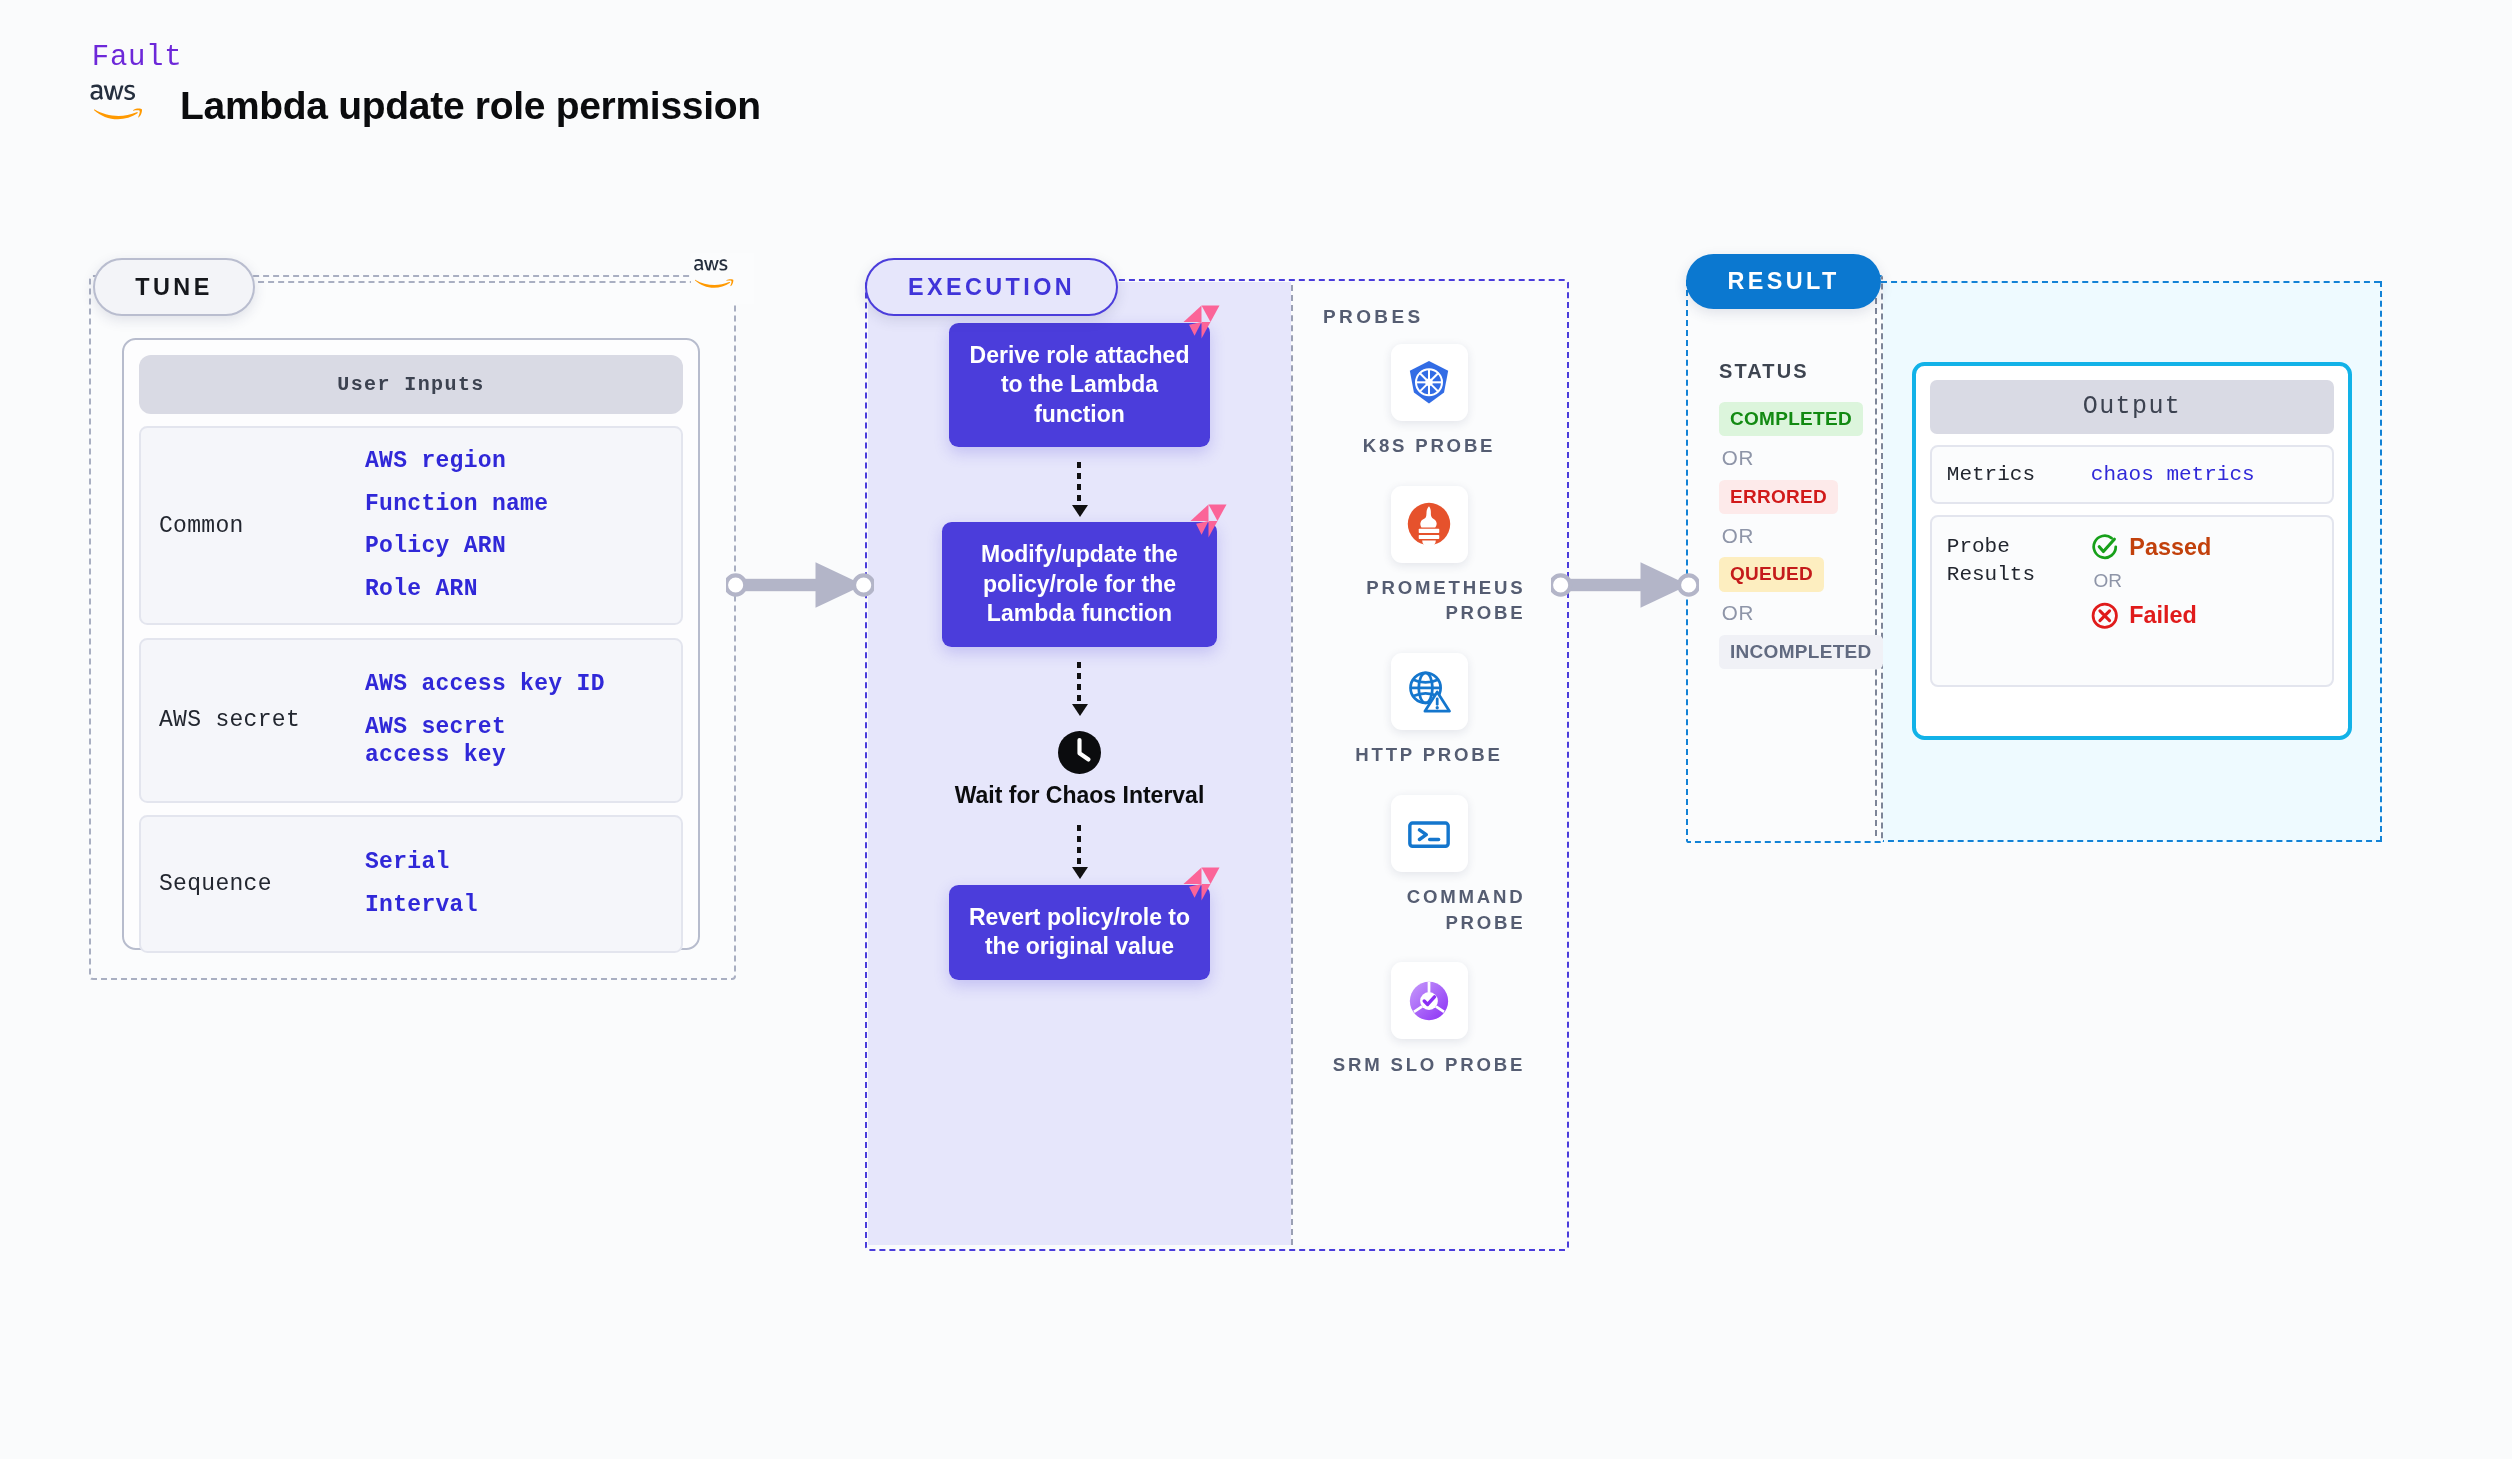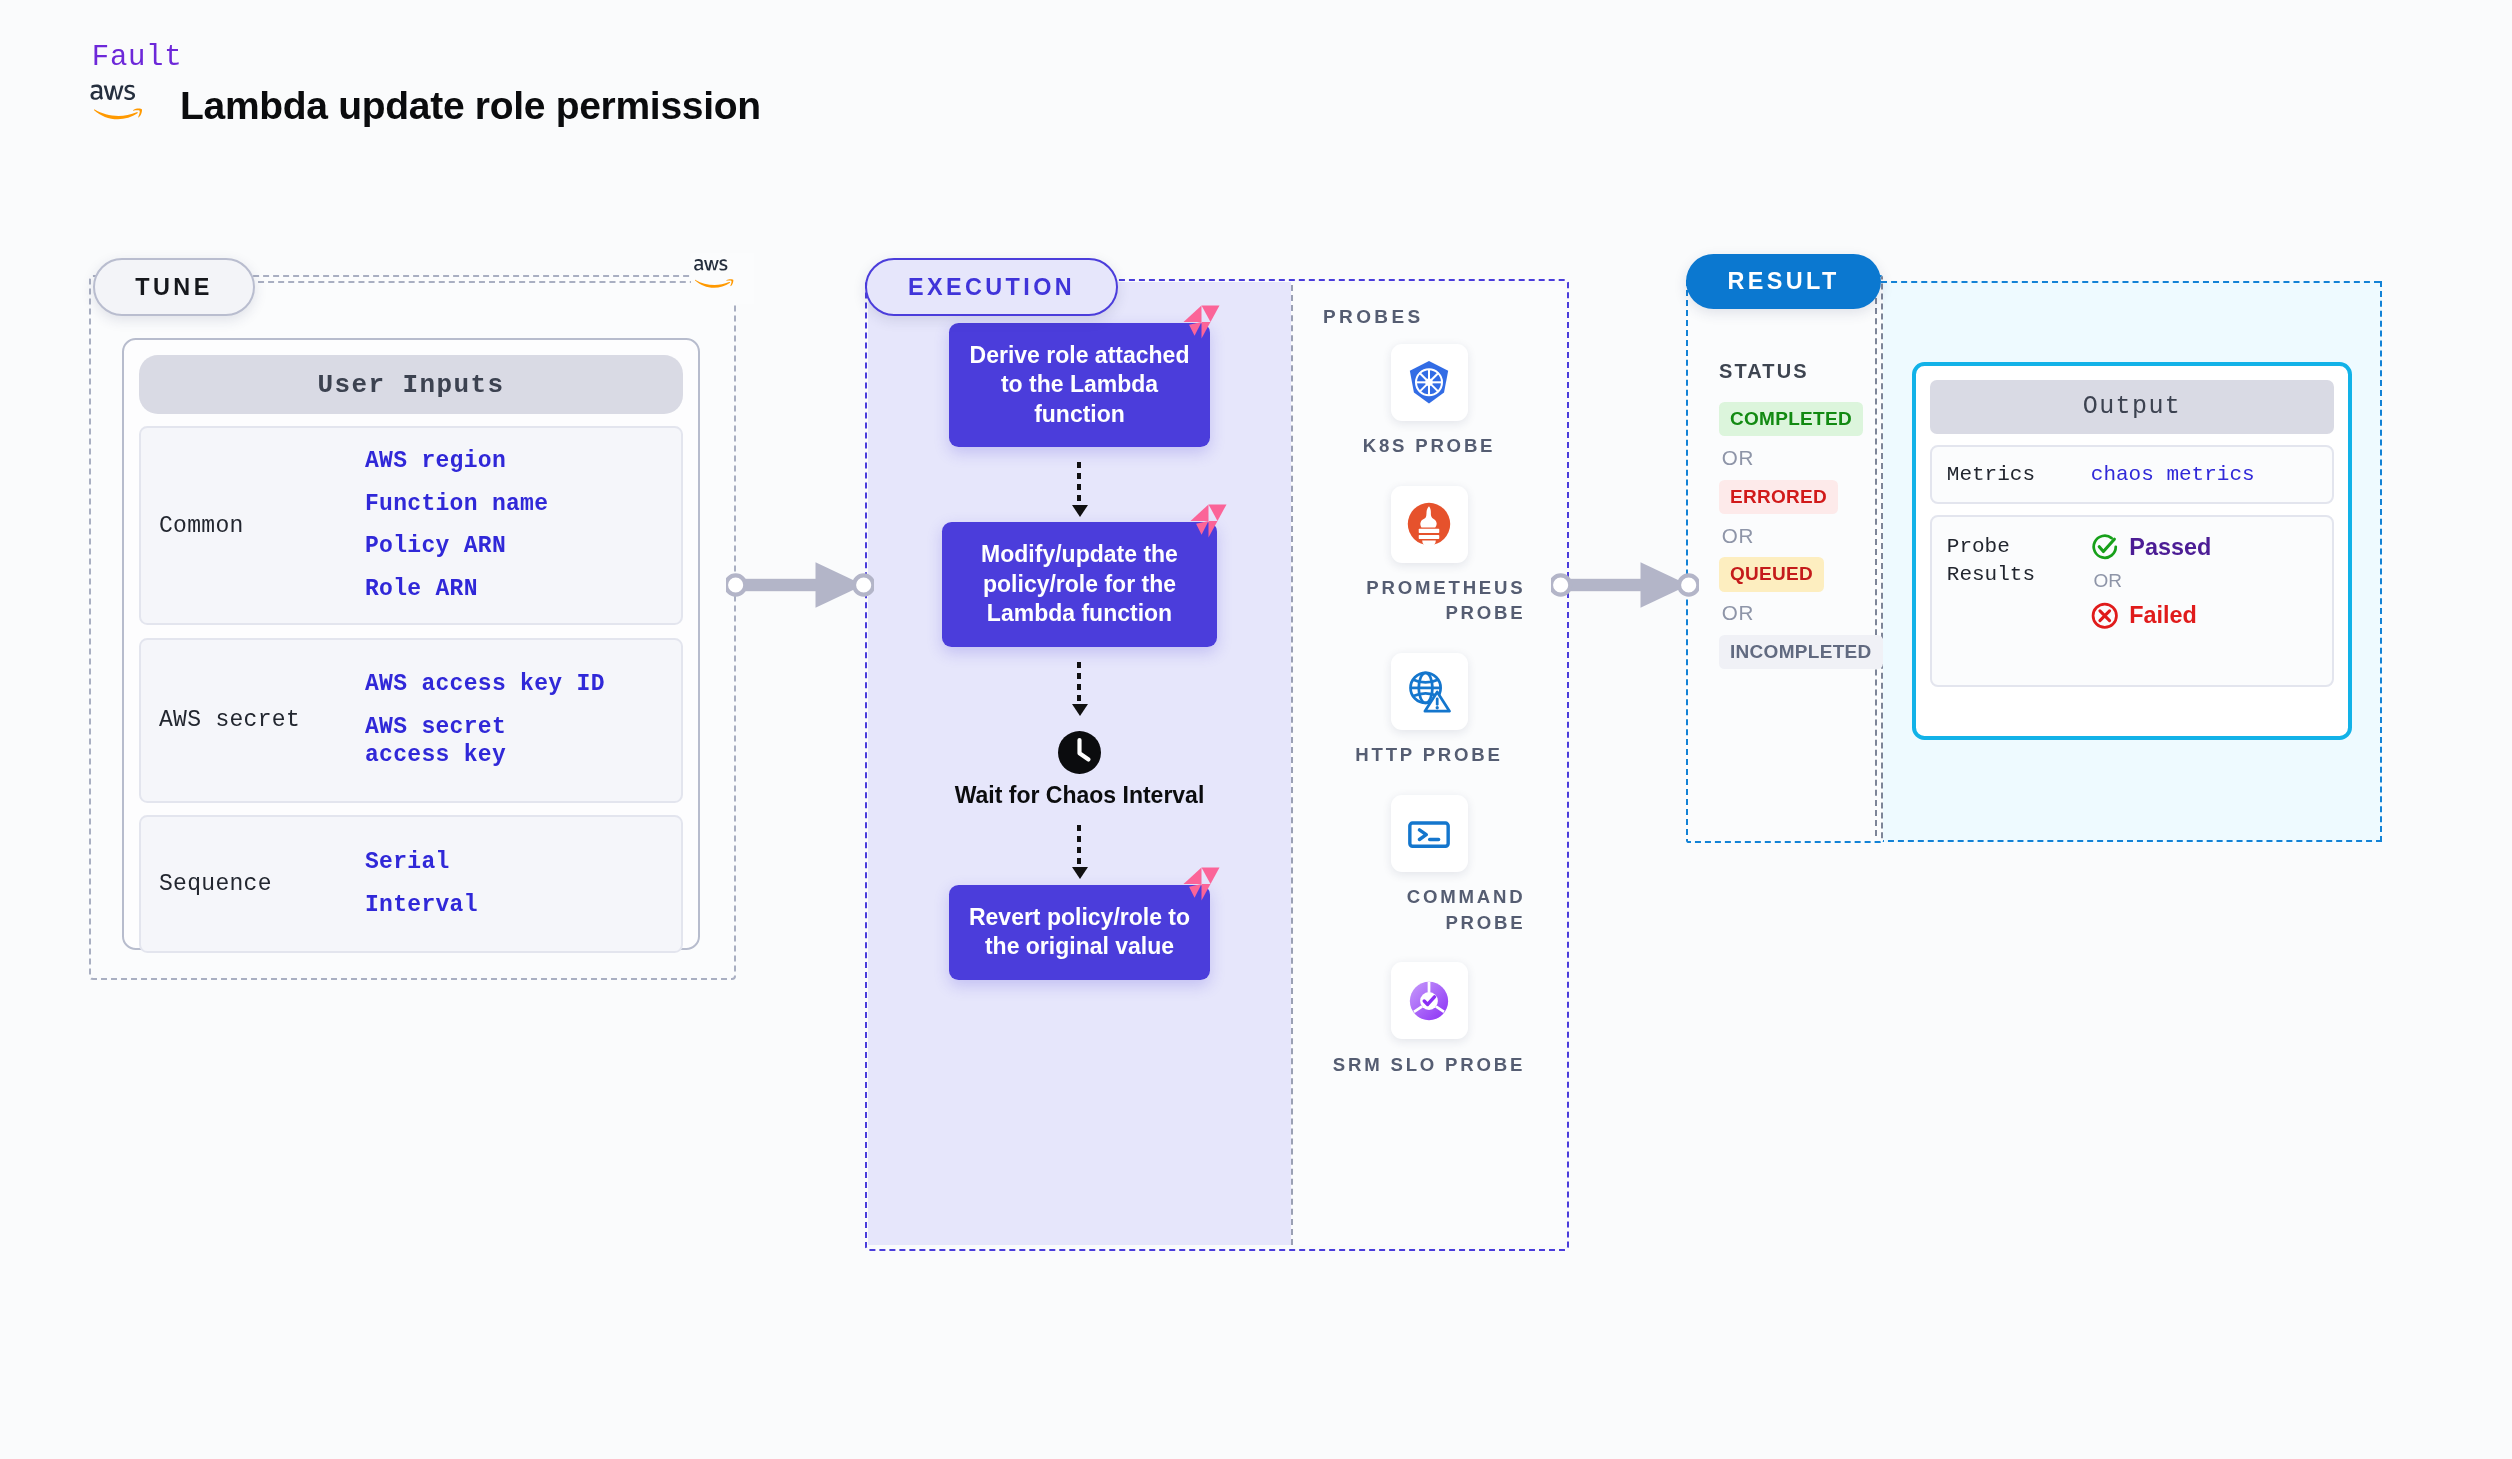--- a/index.html
+++ b/index.html
@@ -95,24 +95,24 @@
     background: #fdfdfe;
     border: 2.8px solid #b7bccd;
     border-radius: 13.8px;
     z-index: 15;
     box-sizing: border-box;
     padding: 15px;
   }
   #user-inputs-header {
     height: 59px;
     background: #d9dae4;
-    border-radius: 19px;
+    border-radius: 12px;
     display: flex; align-items: center; justify-content: center;
     font-family: "Liberation Mono", monospace;
-    font-size: 26px;
+    font-size: 20px;
     font-weight: bold;
     color: #3c4250;
     letter-spacing: 1.4px;
   }
   .tune-group {
     margin-top: 12.4px;
     background: #f5f6fa;
     border: 2.1px solid #e3e5ee;
     border-radius: 8.3px;
     display: flex;
@@ -398,21 +398,21 @@
   }
   #row-metrics { height: 59px; }
   #row-probe { height: 172px; align-items: flex-start; padding-top: 16.5px; }
   .probe-result-line {
     display: flex;
     align-items: center;
     gap: 11px;
     font-size: 23.4px;
     font-weight: bold;
   }
-  #probe-passed { color: #4c1d95; }
+  #probe-passed { color: #c2410c; }
   #probe-failed { color: #e01b1b; }
   #probe-or { margin: 9.6px 0 9.6px 2.8px; font-size: 19px; color: #8e95a8; font-family: "Liberation Sans", sans-serif; }
 </style>
 </head>
 <body>
 
 <div id="header">
   <div id="fault-label" class="mono">Fault</div>
   <div id="title-row">
     <svg id="aws-logo-header" viewBox="0 0 100 72">

